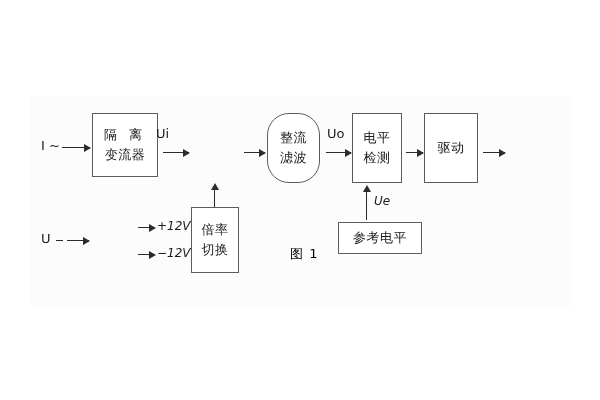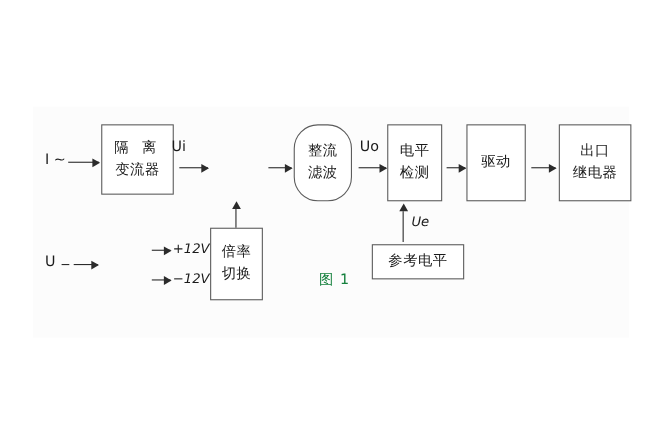--- a/index.html
+++ b/index.html
@@ -82,21 +82,21 @@
     border-right: 4px solid transparent;
   }
   
   .seg {
     position: absolute;
     height: 1px;
     background: #2b2b2b;
   }
   .caption {
     position: absolute;
-    color: #15803d;
+    color: #000000;
     font-size: 13px;
     letter-spacing: 1px;
     white-space: nowrap;
   }
 </style>
 </head>
 <body>
 
 <div id="canvas">
 
@@ -130,24 +130,20 @@
   </div>
 
   <div class="harrow" style="left:406px; top:152px; width:17px;"></div>
 
   <div class="box" style="left:424px; top:113px; width:54px; height:70px;">
     <span class="ln">驱动</span>
   </div>
 
   <div class="harrow" style="left:483px; top:152px; width:22px;"></div>
 
-  <div class="box" style="left:508px; top:113px; width:66px; height:70px;">
-    <span class="ln">出口</span>
-    <span class="ln">继电器</span>
-  </div>
 
   <div class="lbl" style="left:41px; top:231px;">U</div>
   <div class="seg" style="left:56px; top:240px; width:7px;"></div>
   <div class="harrow" style="left:67px; top:240px; width:22px;"></div>
 
 
   <div class="harrow" style="left:138px; top:227px; width:17px;"></div>
   <div class="lbl small" style="left:157px; top:219px;">+12V</div>
 
   <div class="harrow" style="left:138px; top:254px; width:17px;"></div>

